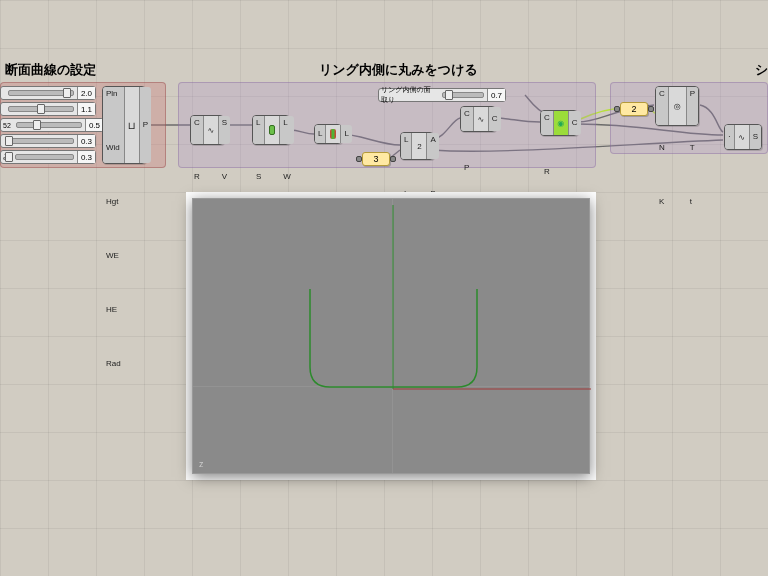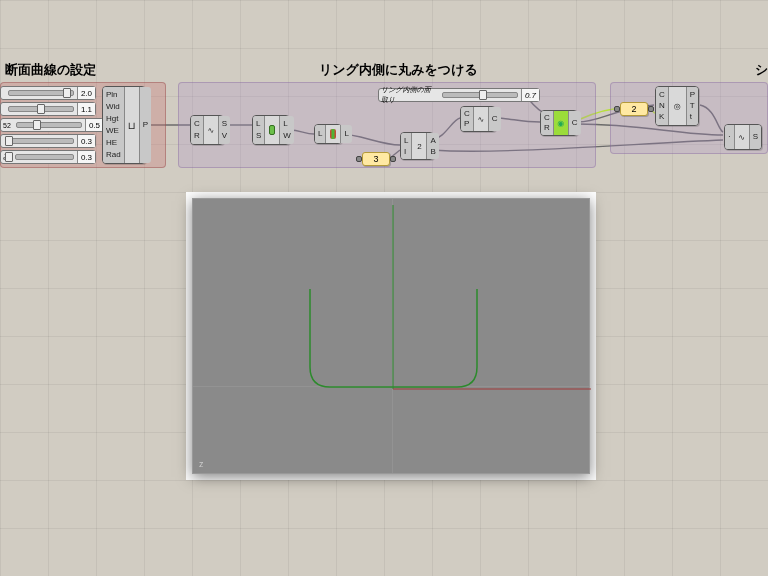--- a/index.html
+++ b/index.html
@@ -45,20 +45,21 @@
     border-radius: 4px;
     display: flex;
     font-size: 8px;
     color: #222;
     box-shadow: 1px 1px 0 rgba(0,0,0,0.15);
   }
   .comp .side {
     display:flex; flex-direction:column; justify-content:space-around;
     padding: 2px 3px;
     background:#c8c8c8;
+    gap:44px;
   }
   .comp .side.in  { border-right:1px solid #888;  border-radius:3px 0 0 3px;}
   .comp .side.out { border-left: 1px solid #888;  border-radius:0 3px 3px 0;}
   .comp .mid {
     flex:1;
     display:flex; align-items:center; justify-content:center;
     padding: 2px 4px;
     min-width: 14px;
     background:#d9d9d9;
   }
@@ -184,21 +185,21 @@
     </div>
   <div class="side out">
     <span class="port">P</span>
   </div>
 </div>
 
 <div class="group g-purp" style="left:178px; top:82px; width:418px; height:86px;">
   <div class="group-label" style="left:140px;">リング内側に丸みをつける</div>
 </div>
 
-<div class="slider" style="left:378px; top:88px; width:162px;font-style:italic;">
+<div class="slider" style="left:378px; top:88px; width:128px;">
   <span class="lbl" style="max-width:60px; font-size:7px;">リング内側の面取り</span>
   <div class="track">
       <div class="thumb" style="right:30px;"></div>
     </div>
   <span class="val">0.7</span>
 </div>
 
 <div class="comp" style="left:190px; top:115px; width:34px; height:30px;">
   <div class="side in">
     <span class="port">C</span>

